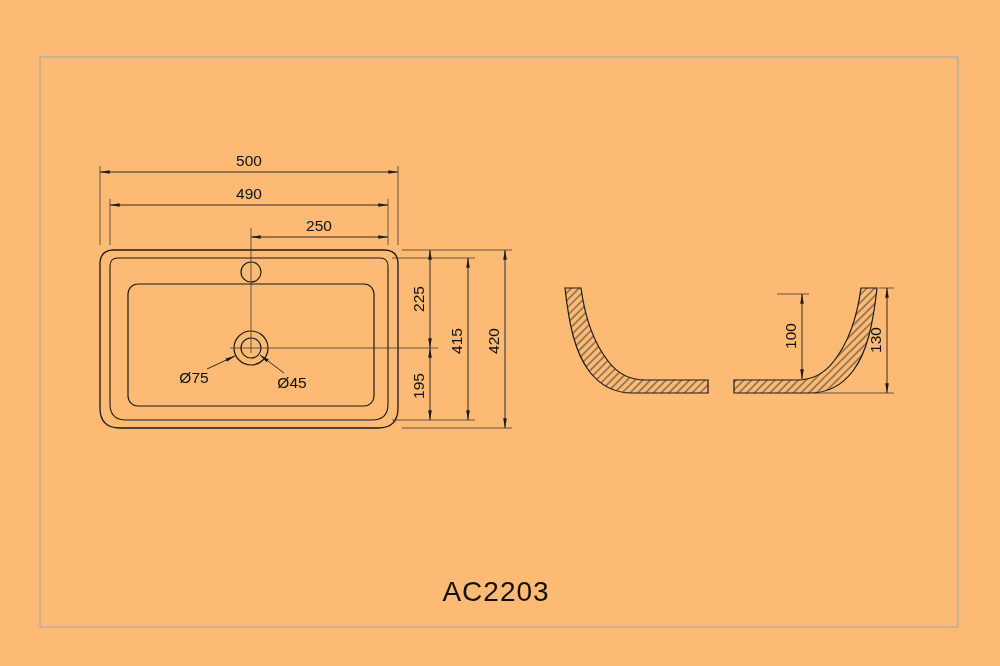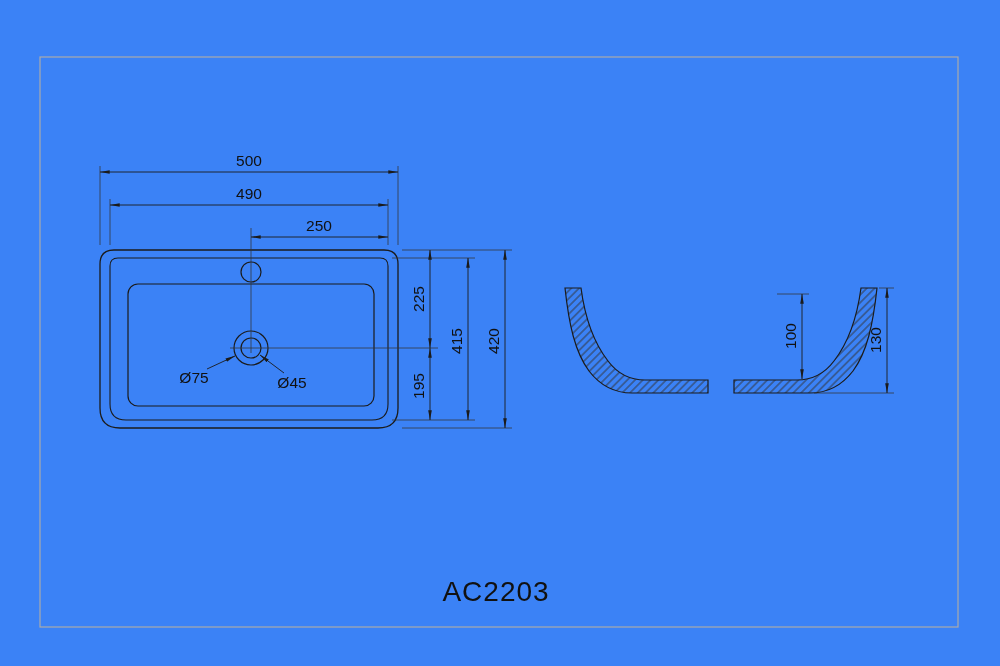--- a/index.html
+++ b/index.html
@@ -1,16 +1,16 @@
 <!DOCTYPE html>
 <html><head>
 <meta charset="utf-8">
 <style>
   html,body{margin:0;padding:0;background:#fff;}
-  .sheet{position:relative;width:1000px;height:666px;background:#3b82f6;overflow:hidden;}
+  .sheet{position:relative;width:1000px;height:666px;background:#fdba74;overflow:hidden;}
   svg{display:block;}
   .dim-text{font:15.5px "Liberation Sans", sans-serif;fill:#111;}
   .model-text{font:28px "Liberation Sans", sans-serif;fill:#111;letter-spacing:1px;}
   text{user-select:none;}
 </style>
 </head>
 <body>
 
 <div class="sheet">
 <svg width="1000" height="666" viewBox="0 0 1000 666">

